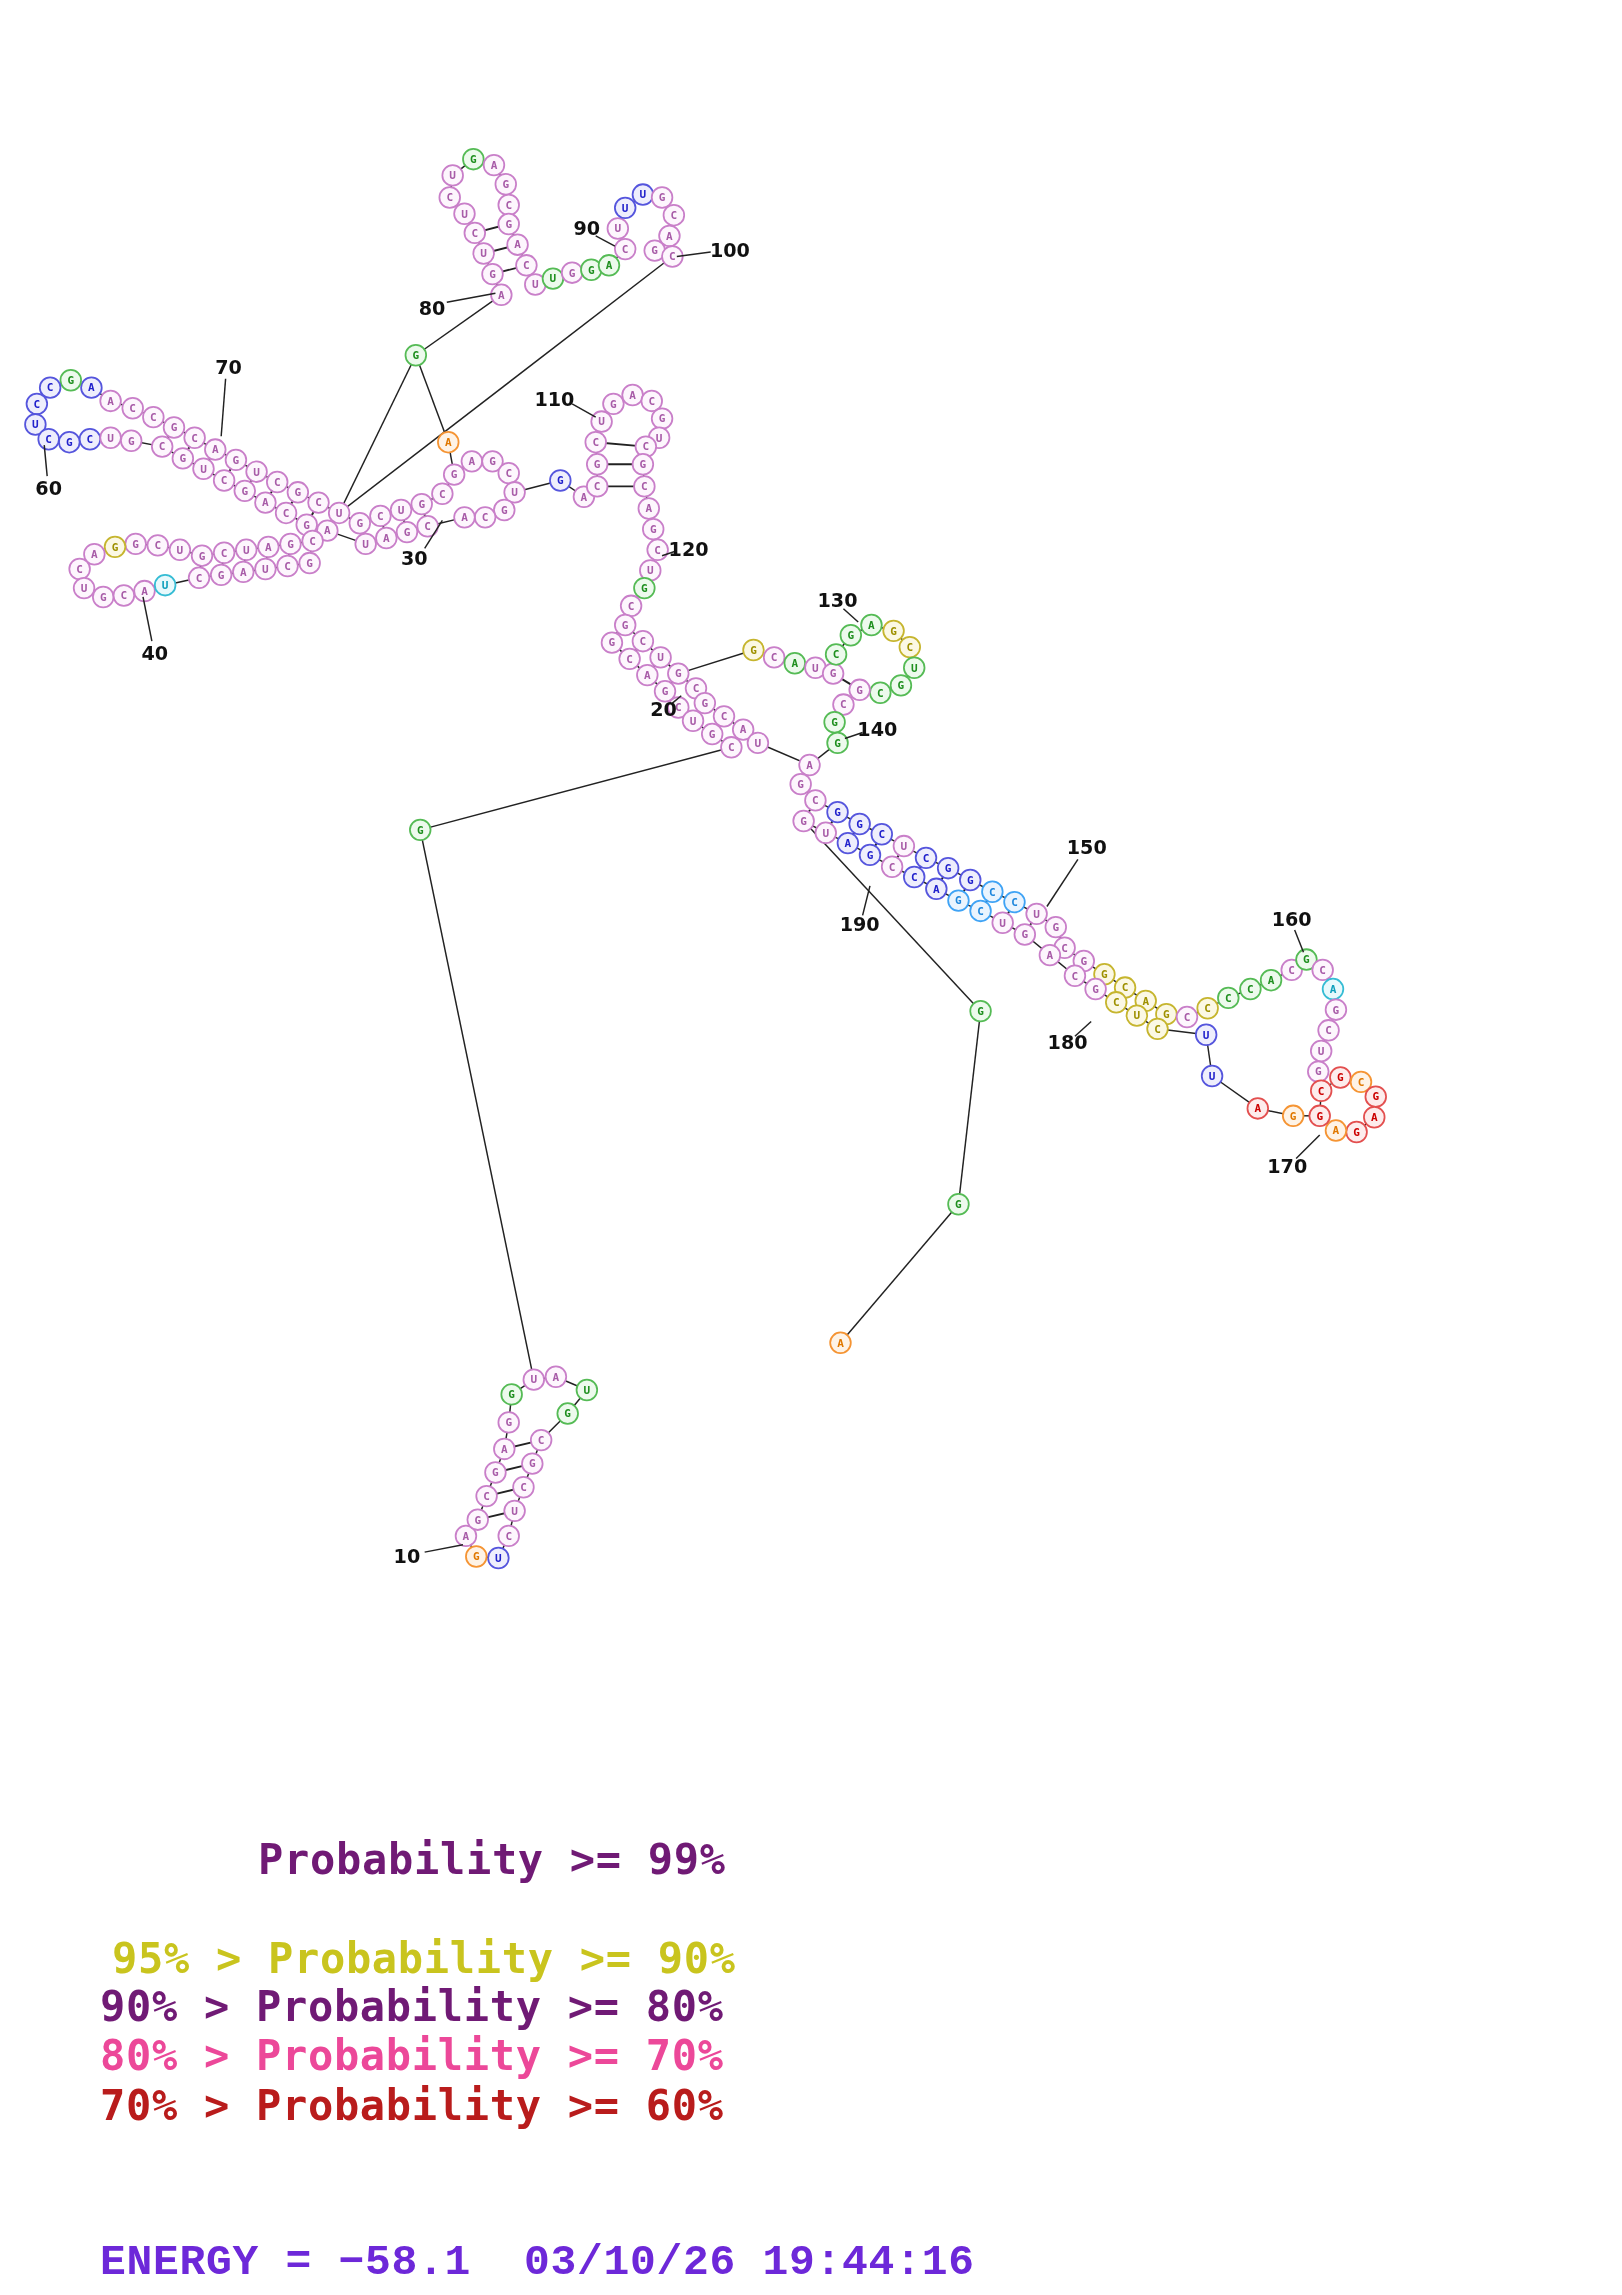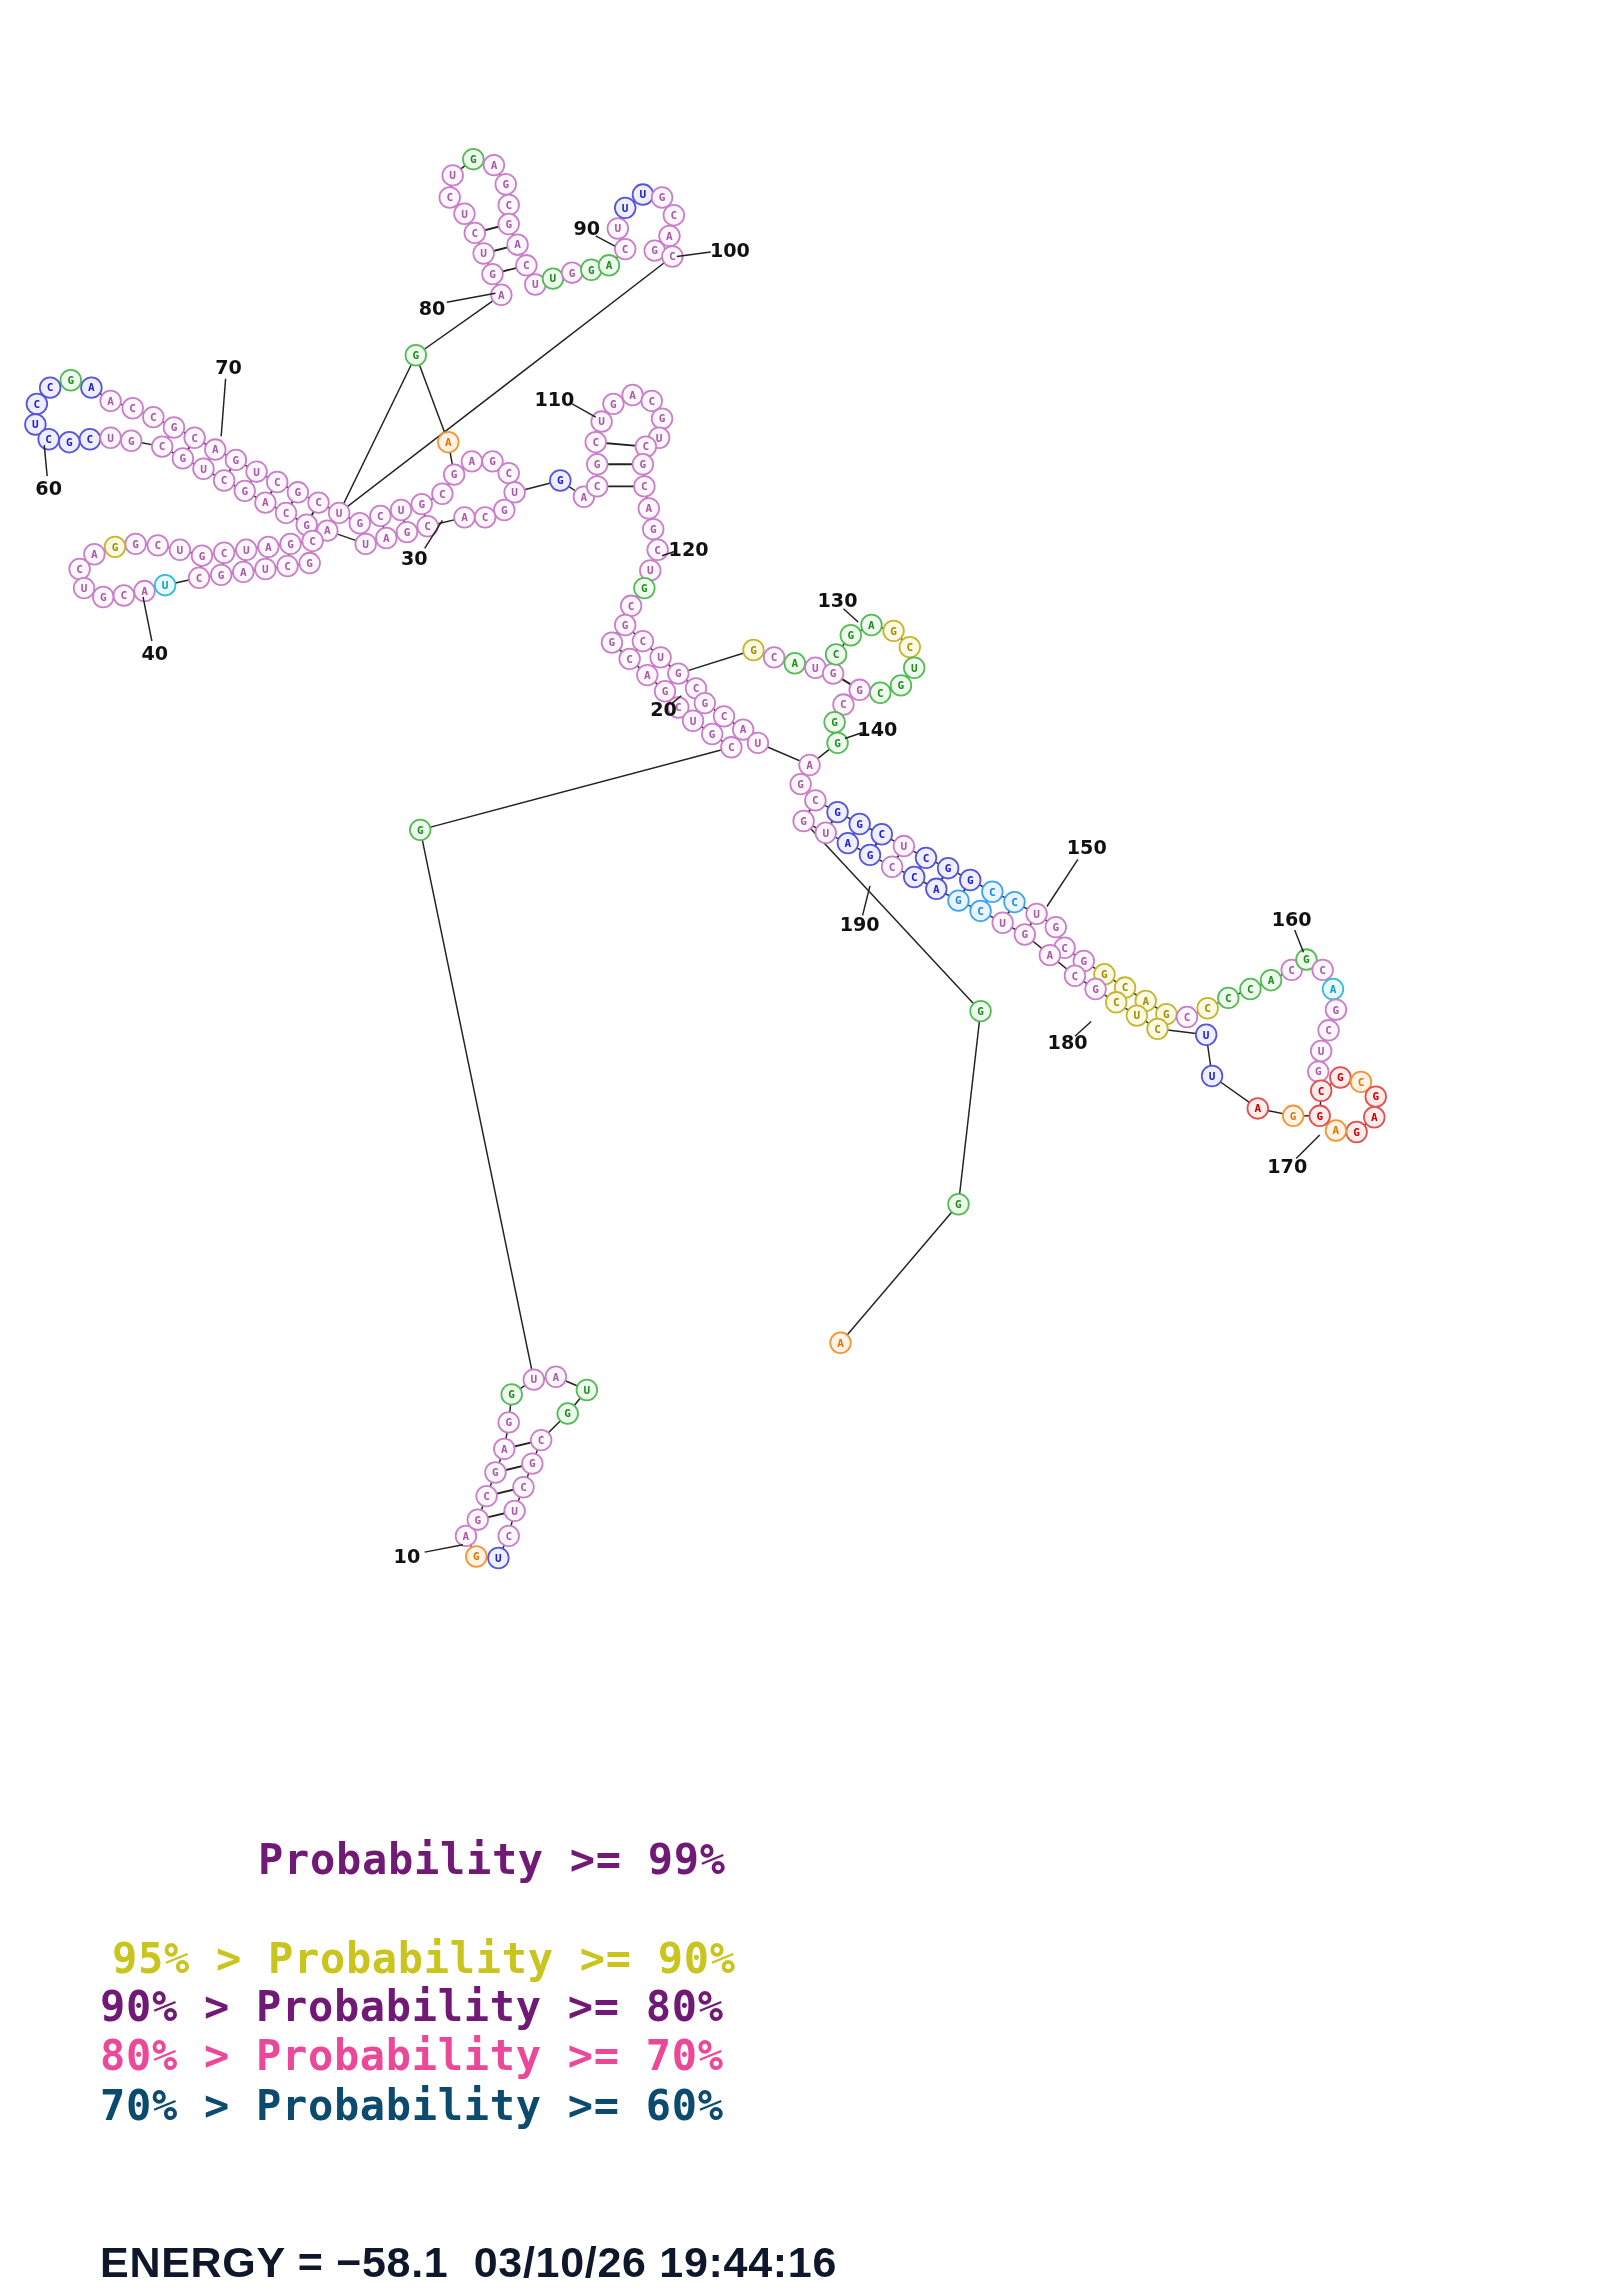--- a/index.html
+++ b/index.html
@@ -1,22 +1,22 @@
 <!DOCTYPE html>
 <html style="font-size:10.5px"><head>
 <meta charset="utf-8">
 <style>
   html,body{margin:0;padding:0;background:#ffffff;}
   .page{position:relative;width:1622px;height:2295px;background:#ffffff;overflow:hidden;
         font-family:"DejaVu Sans",sans-serif;}
   #plot{position:absolute;left:0;top:0;}
   .legend-row{position:absolute;font-family:"DejaVu Sans Mono",monospace;
               font-weight:bold;font-size:42px;white-space:pre;letter-spacing:0.7px;}
-  .energy-line{position:absolute;font-family:Liberation Sans, sans-serif;
-               font-weight:bold;font-size:43px;color:#0f172a;white-space:pre;letter-spacing:0.7px;}
+  .energy-line{position:absolute;font-family:Liberation Mono, monospace;
+               font-weight:bold;font-size:43px;color:#6d28d9;white-space:pre;letter-spacing:0.7px;}
 </style>
 </head>
 <body>
 
 <div class="page">
   <svg id="plot" width="1622" height="2295" viewBox="0 0 1100 1557" preserveAspectRatio="none" xmlns="http://www.w3.org/2000/svg">
       <line x1="456" y1="174" x2="230" y2="348" stroke="#222" stroke-width="1"></line>
       <line x1="340" y1="200" x2="282" y2="241" stroke="#222" stroke-width="1"></line>
       <line x1="282" y1="241" x2="230" y2="348" stroke="#222" stroke-width="1"></line>
       <line x1="304" y1="300" x2="282" y2="241" stroke="#222" stroke-width="1"></line>
@@ -1303,16 +1303,16 @@
       <line x1="729" y1="703" x2="740" y2="693" stroke="#222" stroke-width="1"></line>
       <text x="724" y="711.5" text-anchor="middle" font-family="&quot;DejaVu Sans&quot;,sans-serif" font-size="13" font-weight="bold" fill="#111">180</text>
       <line x1="585" y1="621" x2="590" y2="601" stroke="#222" stroke-width="1"></line>
       <text x="583" y="631.5" text-anchor="middle" font-family="&quot;DejaVu Sans&quot;,sans-serif" font-size="13" font-weight="bold" fill="#111">190</text>
     </svg>
 
   <div class="legend-row" style="color: #701a75; left: 258px; top: 1835px;">Probability &gt;= 99%</div>
   <div class="legend-row" style="color: rgb(201, 196, 30); left: 112px; top: 1934px;">95% &gt; Probability &gt;= 90%</div>
   <div class="legend-row" style="color: #701a75; left: 100px; top: 1982px;">90% &gt; Probability &gt;= 80%</div>
   <div class="legend-row" style="color: #ec4899; left: 100px; top: 2031px;">80% &gt; Probability &gt;= 70%</div>
-  <div class="legend-row" style="color: #0c4a6e; left: 100px; top: 2081px;">70% &gt; Probability &gt;= 60%</div>
+  <div class="legend-row" style="color: #b91c1c; left: 100px; top: 2081px;">70% &gt; Probability &gt;= 60%</div>
   <div class="energy-line" style="left: 100px; top: 2238px;">ENERGY = −58.1  03/10/26 19:44:16</div>
 </div>
 
 
 </body></html>

